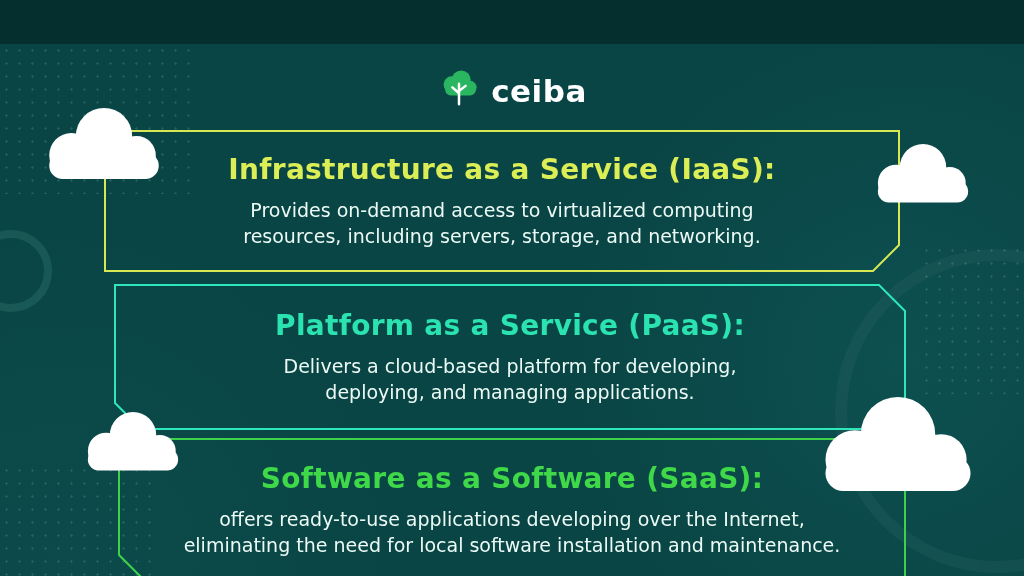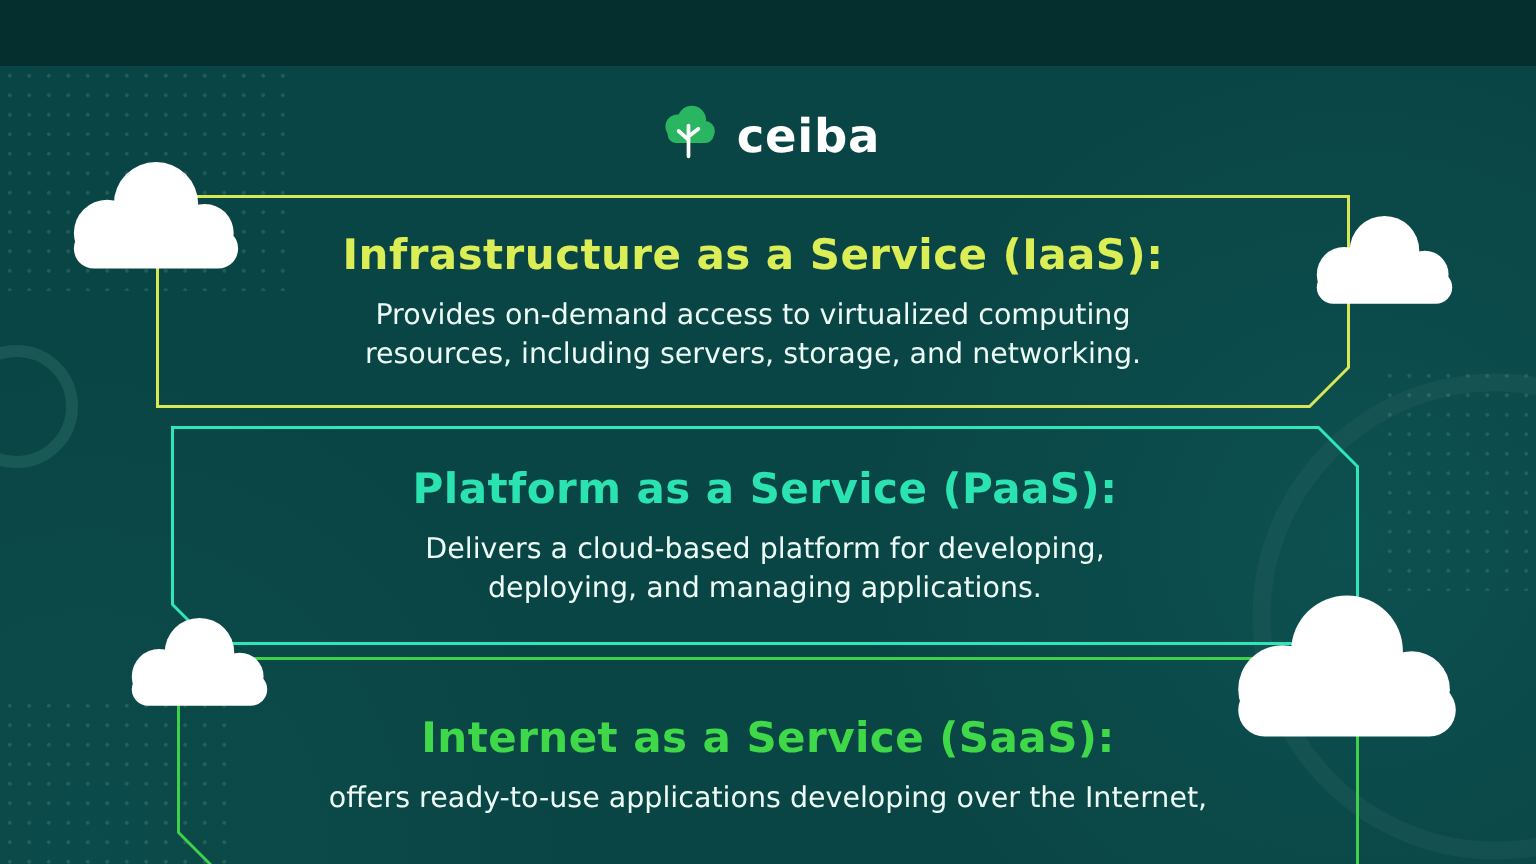--- a/index.html
+++ b/index.html
@@ -102,23 +102,24 @@
     <p>
       <span>Delivers a cloud-based platform for developing,</span><br>
       <span>deploying, and managing applications.</span>
     </p>
   </section>
 
   <section class="panel panel-3">
     <svg class="border-svg" viewBox="0 0 788 144" preserveAspectRatio="none">
       <polygon points="1,1 761,1 787,27 787,143 27,143 1,117" fill="none" stroke="#3ed24b" stroke-width="2"></polygon>
     </svg>
-    <h2>Internet as a Service (SaaS):</h2>
+    <h2>Software as a Software (SaaS):</h2>
     <p>
       <span>offers ready-to-use applications developing over the Internet,</span><br>
+      <span>eliminating the need for local software installation and maintenance.</span>
     </p>
   </section>
 
   <svg class="cloud cloud-1" viewBox="0 0 100 62" aria-hidden="true">
     <g fill="#ffffff">
       <circle cx="28" cy="40" r="15"></circle>
         <circle cx="50" cy="27" r="19"></circle>
         <circle cx="72" cy="40" r="13"></circle>
       <rect x="13" y="38" width="74" height="18" rx="9"></rect>
     </g>

